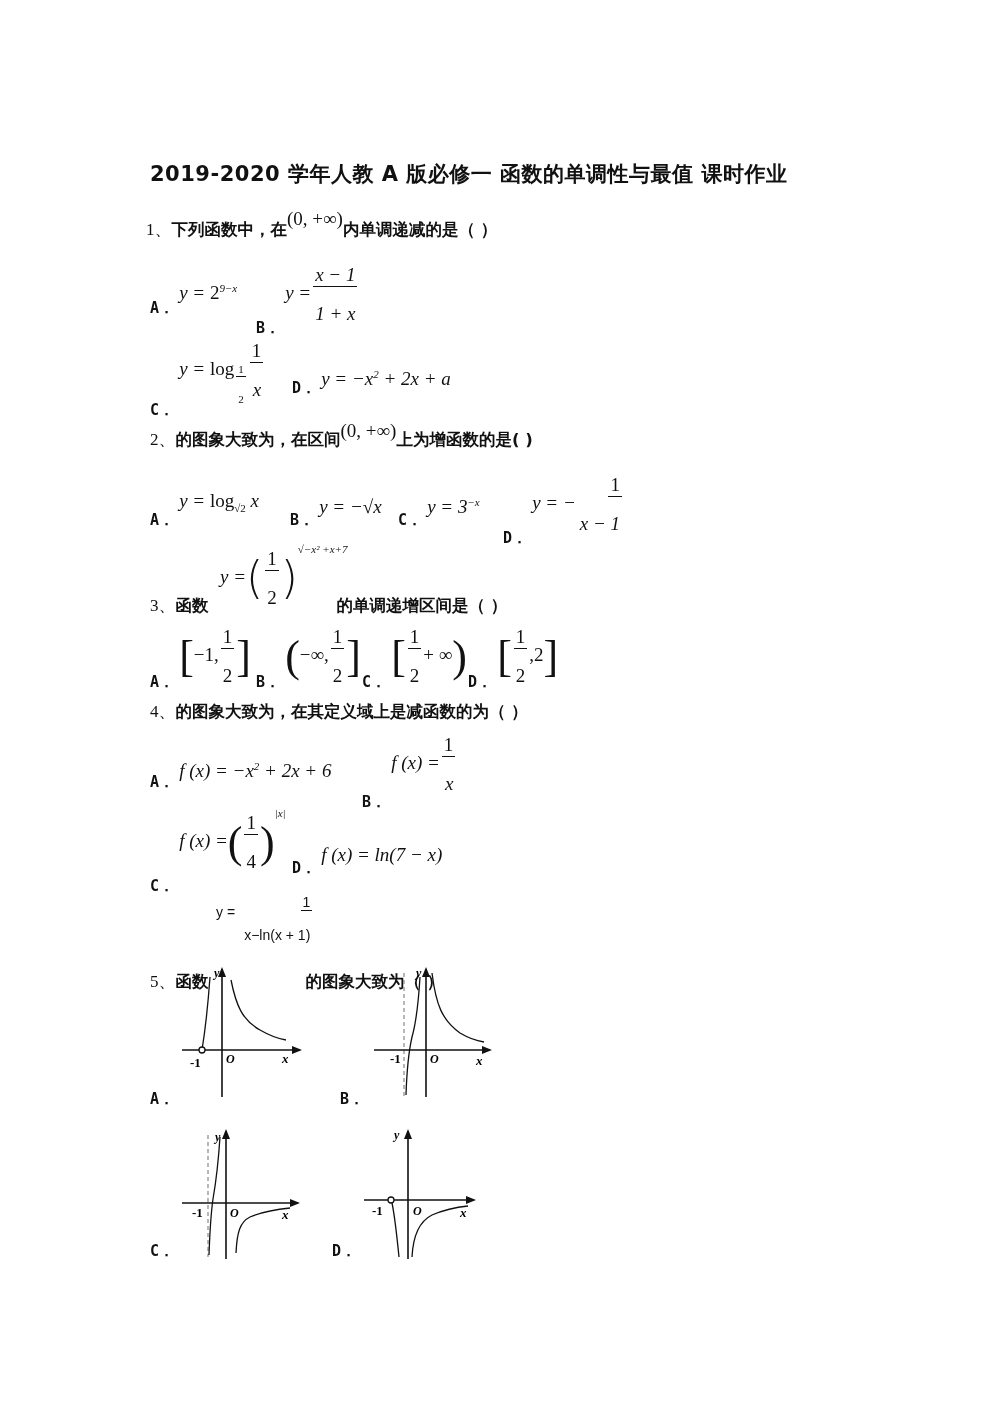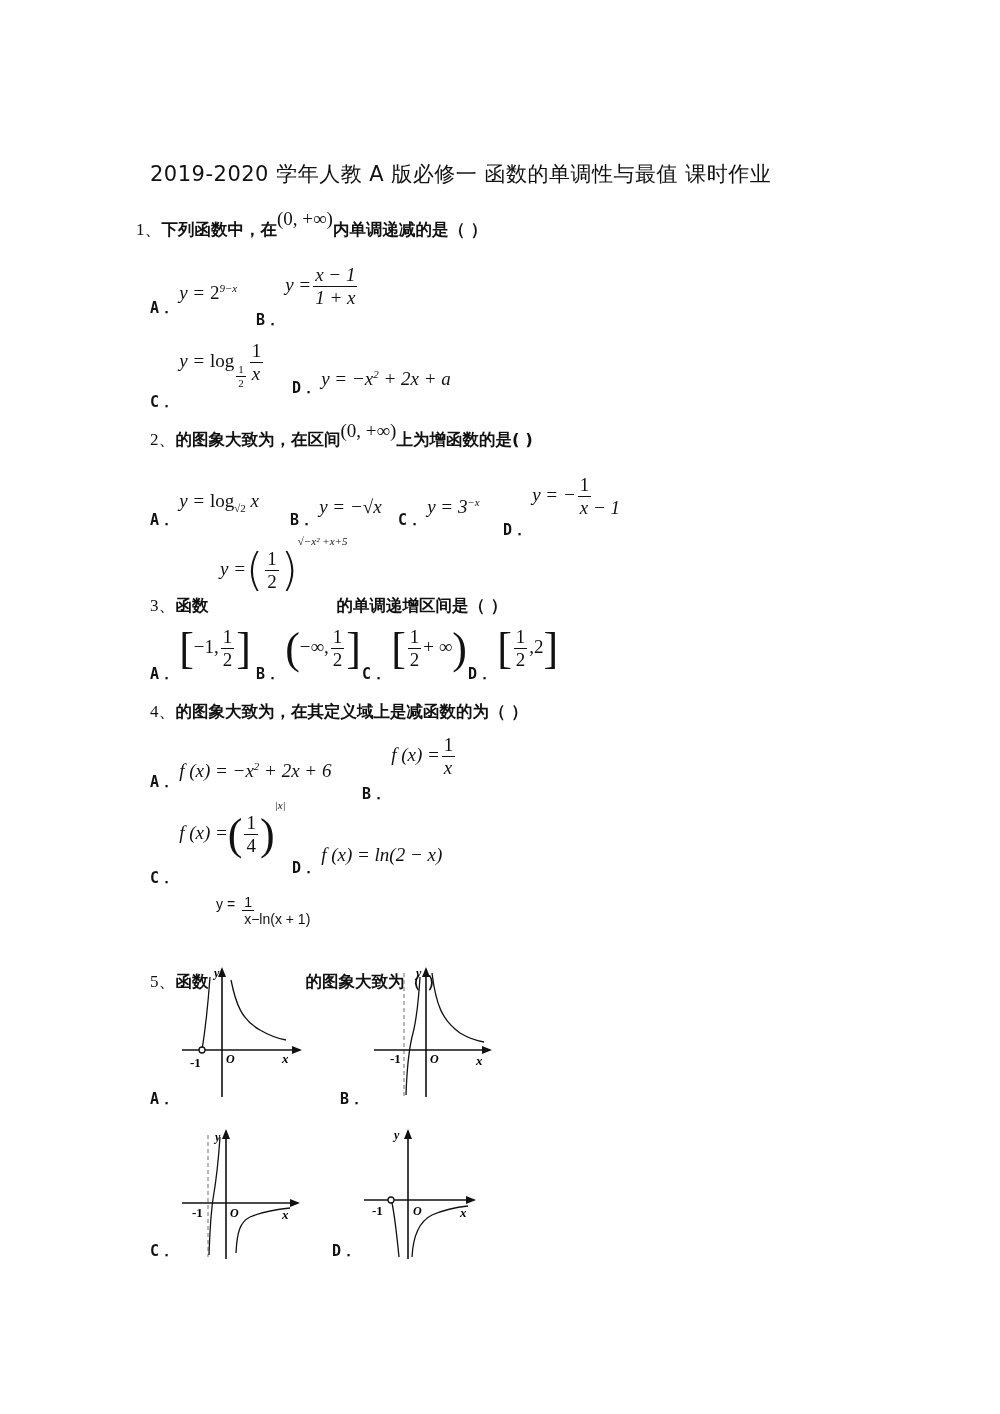--- a/index.html
+++ b/index.html
@@ -1,38 +1,38 @@
 <!DOCTYPE html>
 <html><head>
 <meta charset="utf-8">
 <style>
   html, body { margin:0; padding:0; background:#ffffff; }
   body { width:1000px; height:1414px; position:relative; overflow:hidden;
          font-family:"DejaVu Sans", sans-serif; color:#111; }
   .abs { position:absolute; white-space:nowrap; }
-  .title { font-family:"DejaVu Sans", sans-serif; font-weight:normal; font-size:21px; letter-spacing:0.5px; }
+  .title { font-family:"DejaVu Sans", sans-serif; font-weight:bold; font-size:21px; letter-spacing:0.5px; }
   .q { font-size:16.5px; font-weight:bold; }
   .qnum { font-family:"Liberation Serif", serif; font-weight:normal; font-size:17px; }
   .opt { font-family:"DejaVu Sans Mono", monospace; font-weight:bold; font-size:15px; }
   .m { font-family:"Liberation Serif", serif; font-size:19px; font-weight:normal; }
   .mi { font-style:italic; }
-  .frac { display:inline-flex; flex-direction:column; align-items:flex-start; vertical-align:middle; margin:0 2px; }
+  .frac { display:inline-flex; flex-direction:column; align-items:flex-end; vertical-align:middle; margin:0 2px; }
   .frac .num { border-bottom:1px solid #111; padding:0 2px; line-height:1.15; }
-  .frac .den { padding:0 2px; line-height:1.15; }
+  .frac .den { padding:0 2px; line-height:1.15;margin-top:16px; }
   .big { font-size:44px; line-height:1; vertical-align:middle; font-weight:lighter; }
   sup, sub { font-size:11px; }
   .sansm { font-family:"Liberation Sans", sans-serif; font-size:14px; }
   svg text { font-family:"Liberation Serif", serif; }
 </style>
 </head>
 <body>
 
 <div class="abs title" style="left:150px; top:160px;">2019-2020 学年人教 A 版必修一   函数的单调性与最值 课时作业</div>
 
-<div class="abs q" style="left:136px; top:218px;">
+<div class="abs q" style="left:146px; top:218px;">
   <span class="qnum">1、</span><span>下列函数中，在</span><span class="m" style="position:relative; top:-10px;">(0, +∞)</span><span>内单调递减的是（        ）</span>
 </div>
 
 <div class="abs" style="left:150px; top:266px;">
   <span class="opt" style="position:relative; top:30px;">A．</span>
   <span class="m" style="position:relative; top:16px;"><span class="mi">y =</span> <span>2</span><sup class="mi">9−x</sup></span>
 </div>
 <div class="abs" style="left:256px; top:264px;">
   <span class="opt" style="position:relative; top:34px;">B．</span>
   <span class="m"><span class="mi">y =</span><span class="frac">
@@ -78,21 +78,21 @@
         <span class="num">1</span>
         <span class="den mi">x − 1</span>
       </span></span>
 </div>
 
 <div class="abs" style="left:220px; top:548px;">
   
   <span class="m mi">y =</span><span class="big">(</span><span class="frac m">
       <span class="num">1</span>
       <span class="den">2</span>
-    </span><span class="big">)</span><sup class="m mi" style="font-size:11px; position:relative; top:-24px;">√−x² +x+5</sup>
+    </span><span class="big">)</span><sup class="m mi" style="font-size:11px; position:relative; top:-24px;">√−x² +x+7</sup>
 </div>
 <div class="abs q" style="left:150px; top:594px;">
   <span class="qnum">3、</span><span>函数</span><span style="display:inline-block; width:128px;"></span><span>的单调递增区间是（     ）</span>
 </div>
 
 <div class="abs" style="left:150px; top:626px;">
   <span class="opt" style="position:relative; top:26px;">A．</span>
   <span class="m"><span class="big">[</span><span>−1,</span><span class="frac">
         <span class="num">1</span>
         <span class="den">2</span>
@@ -138,21 +138,21 @@
 
 <div class="abs" style="left:150px; top:812px;">
   <span class="opt" style="position:relative; top:44px;">C．</span>
   <span class="m"><span class="mi">f (x) =</span><span class="big">(</span><span class="frac">
         <span class="num">1</span>
         <span class="den">4</span>
       </span><span class="big">)</span><sup class="mi" style="position:relative; top:-22px;">|x|</sup></span>
 </div>
 <div class="abs" style="left:292px; top:844px;">
   <span class="opt" style="position:relative; top:12px;">D．</span>
-  <span class="m mi">f (x) = ln(2 − x)</span>
+  <span class="m mi">f (x) = ln(7 − x)</span>
 </div>
 
 <div class="abs" style="left:216px; top:894px;">
   <span class="sansm" style="position:relative; top:-6px;">y =</span>
   <span class="frac sansm">
       <span class="num">1</span>
       <span class="den">x−ln(x + 1)</span>
     </span>
 </div>
 <div class="abs q" style="left:150px; top:930px;margin-top:40px;">

